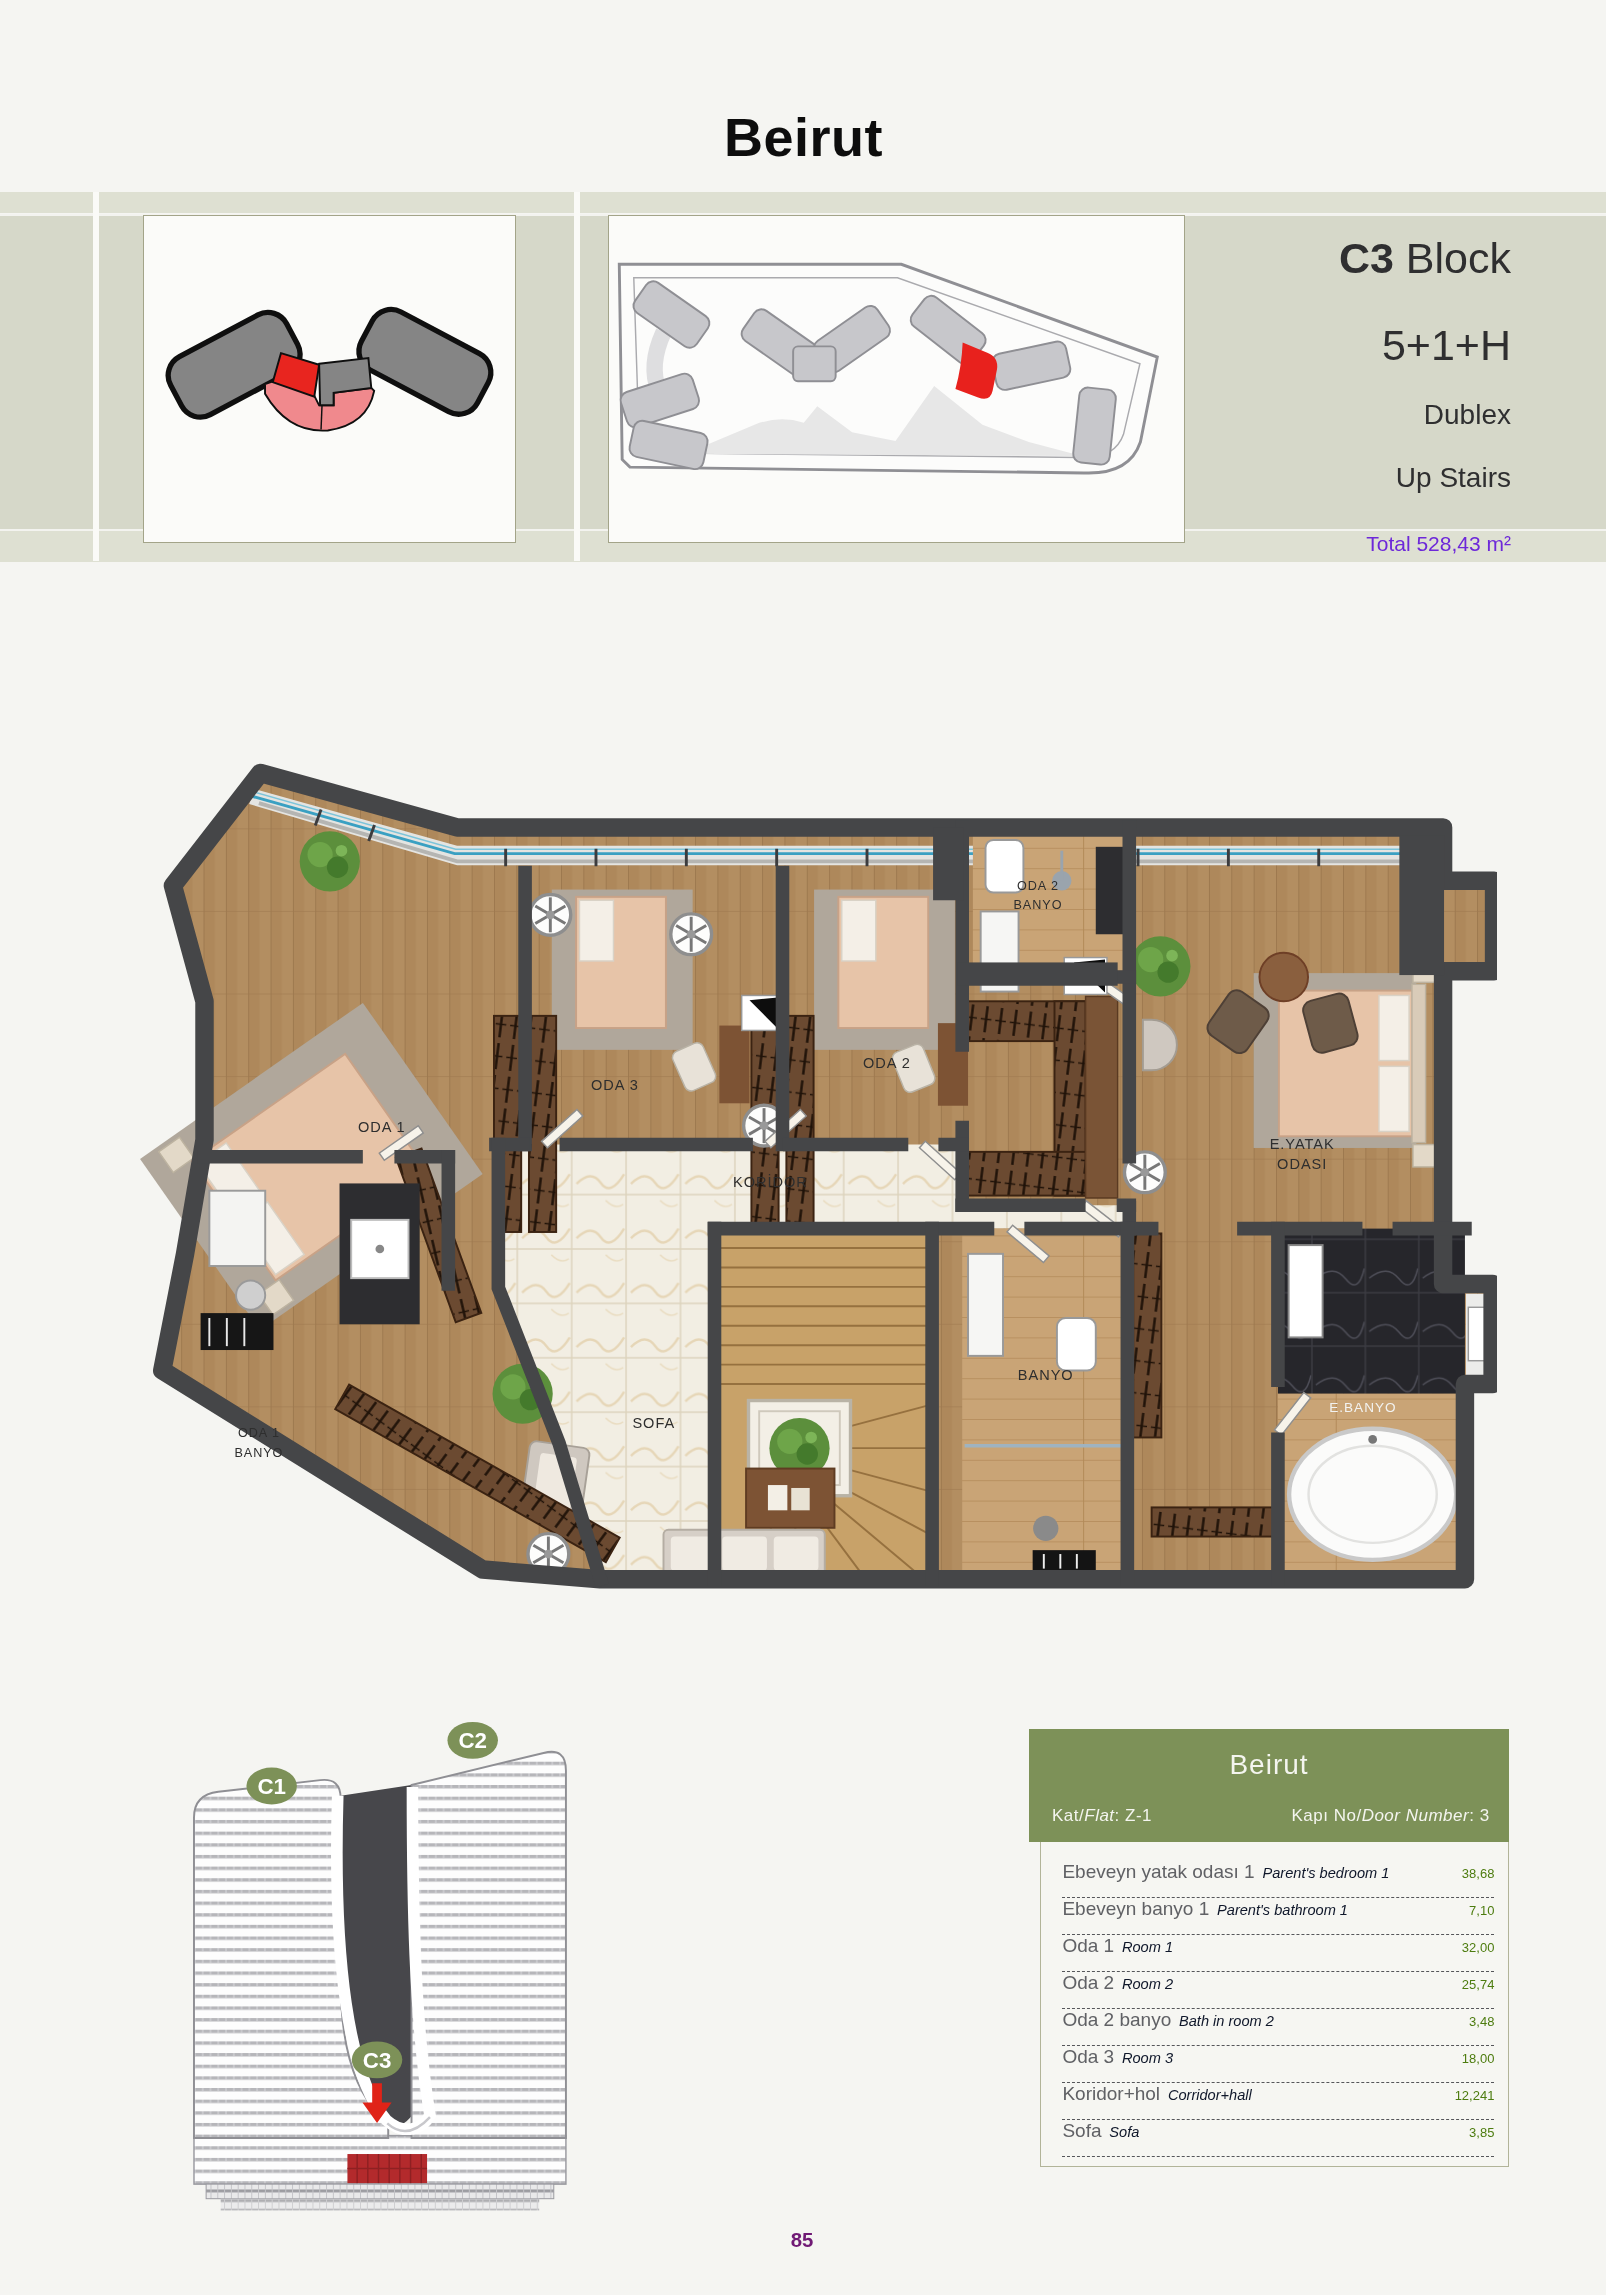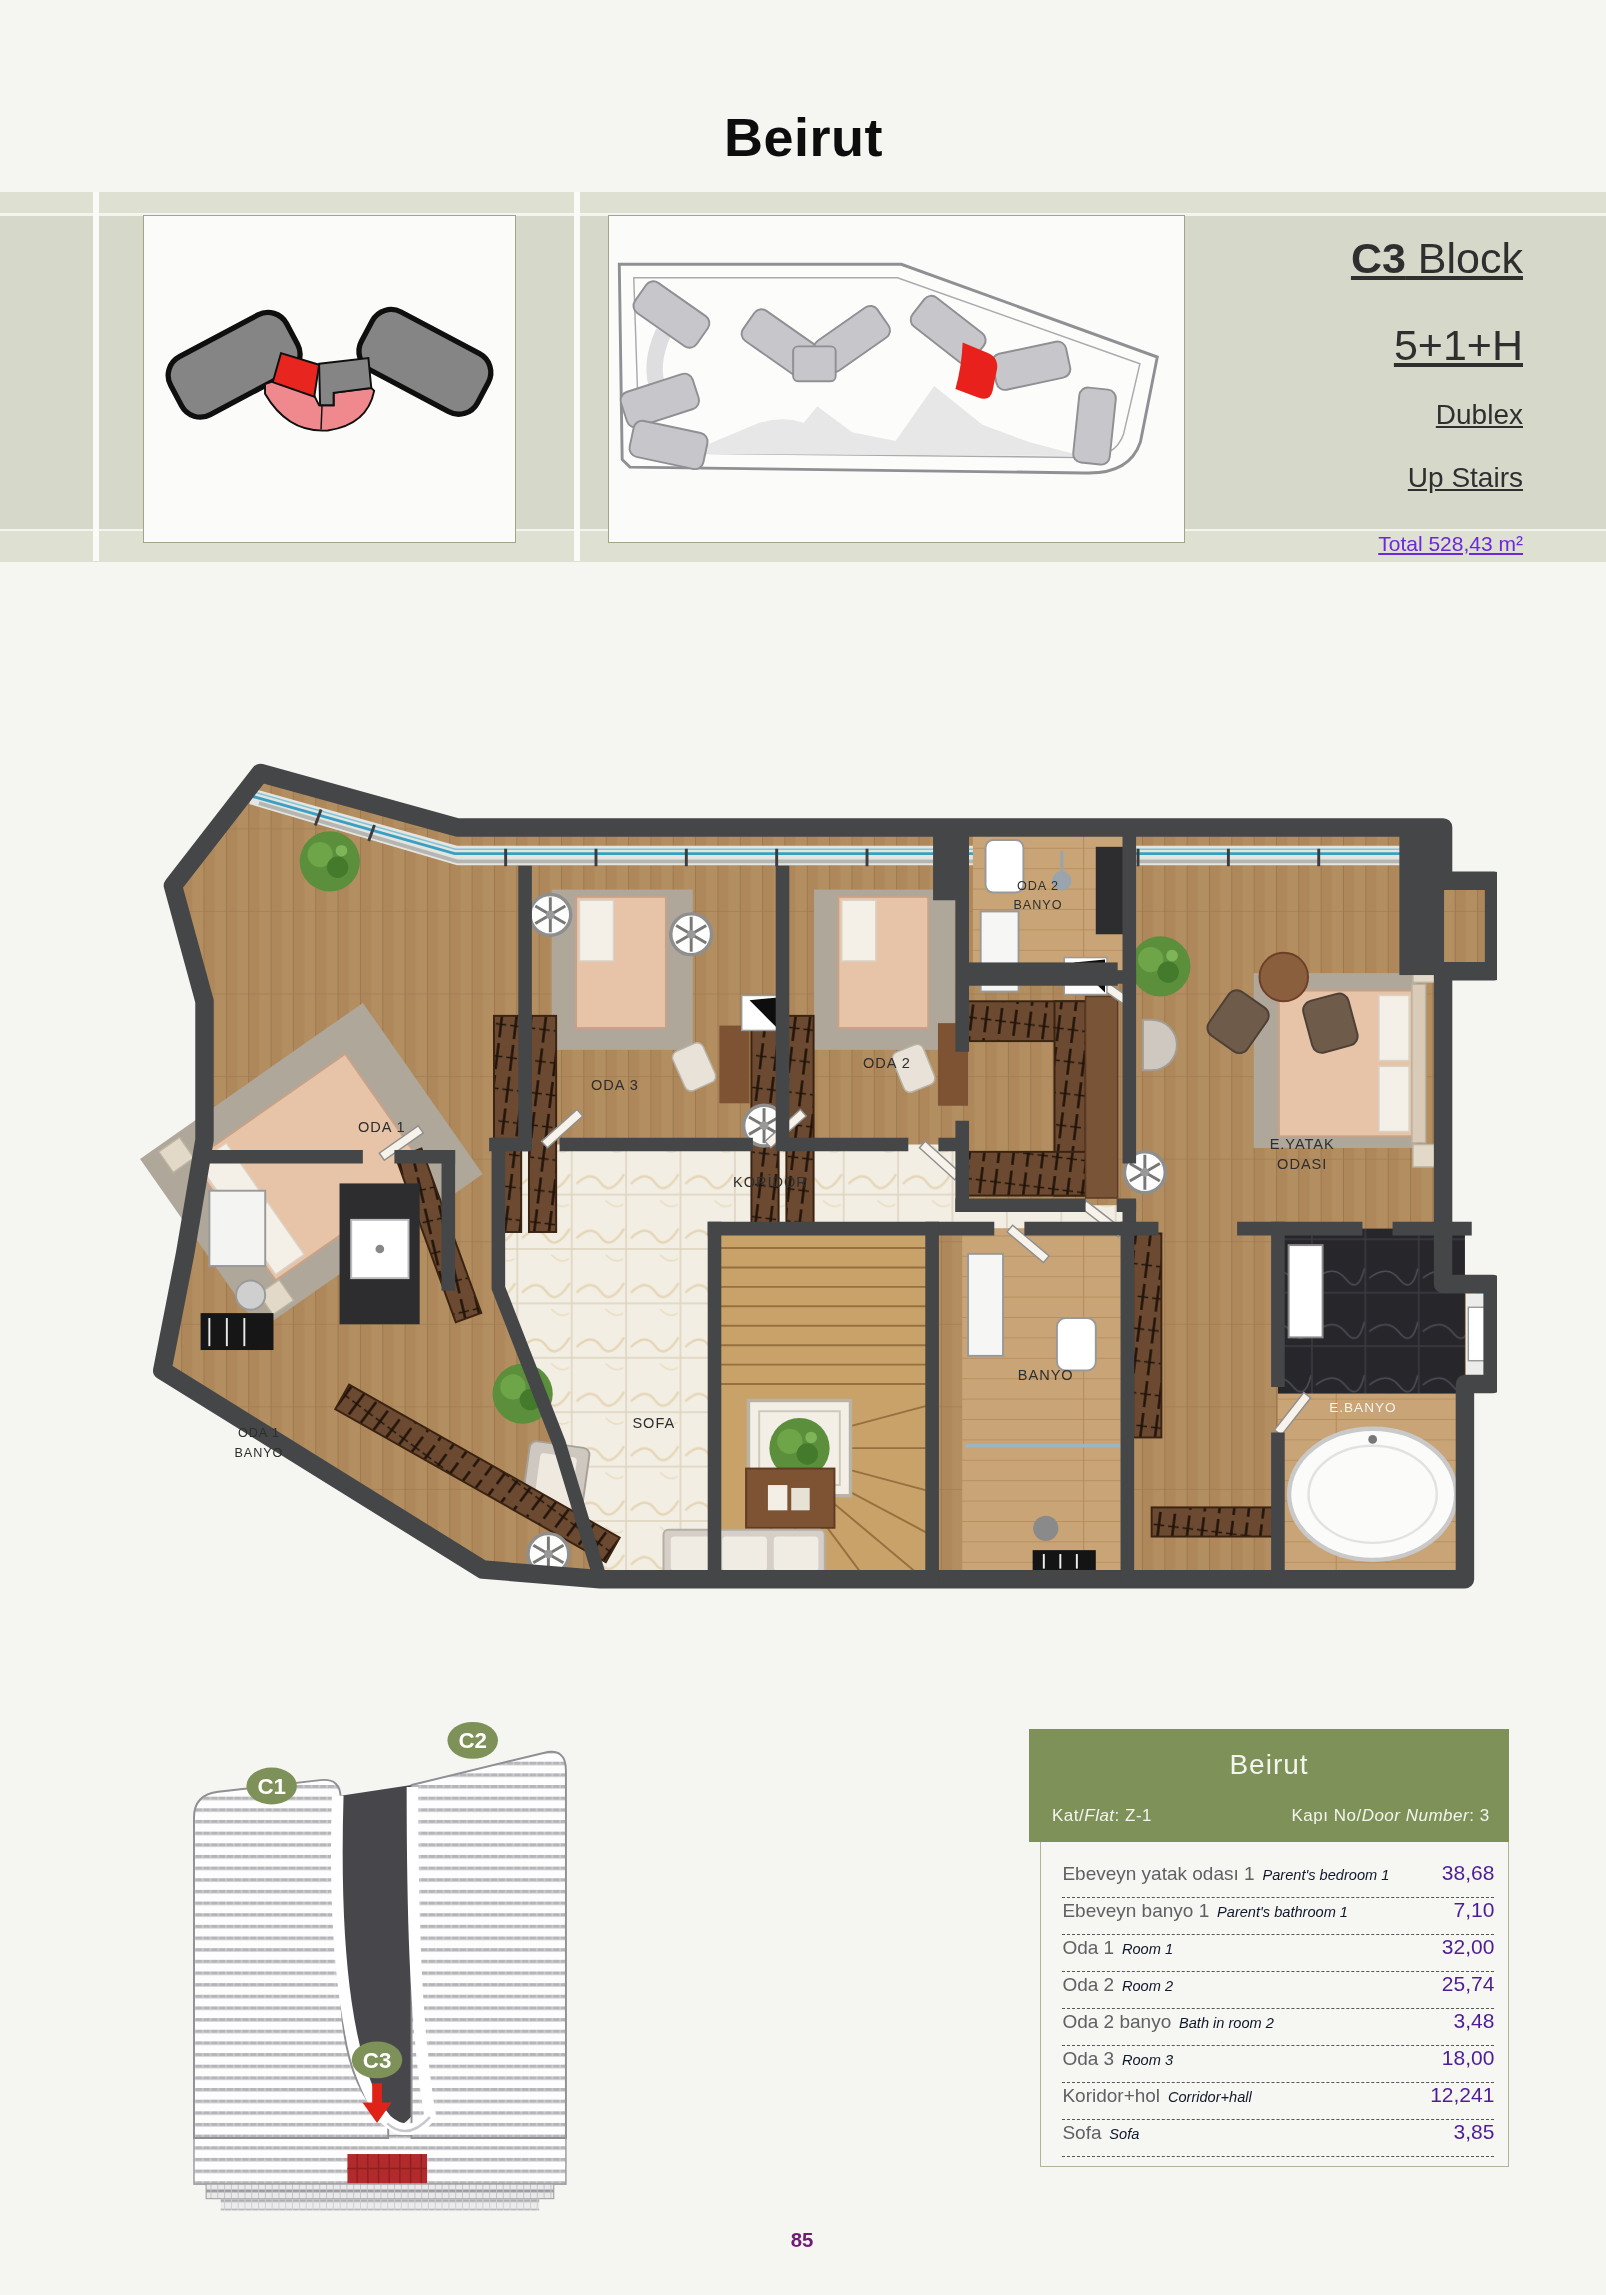--- a/index.html
+++ b/index.html
@@ -22,21 +22,21 @@
   .band-main  {left:0;top:216px;width:1607px;height:313px;background:#d6d8c9;}
   .band-bot   {left:0;top:531px;width:1607px;height:31px;background:#dee0d2;}
   .band-line1 {left:0;top:214px;width:1607px;height:2.4px;background:#f3f3ef;}
   .band-line2 {left:0;top:529px;width:1607px;height:2.4px;background:#f3f3ef;}
   .band-div   {top:192px;height:369px;width:5.8px;background:#fafaf7;}
   .panel{
     background:#fbfbf9;border:1.9px solid #a3a489;box-sizing:border-box;
   }
   #panel-block   {left:143px; top:215px; width:373px; height:328px;}
   #panel-siteplan{left:608px;top:215px;width:577px;height:328px;}
-  .hline{position:absolute;right:84px;text-align:right;white-space:nowrap;color:#2f2f30;text-decoration:underline;}
+  .hline{position:absolute;right:96px;text-align:right;white-space:nowrap;color:#2f2f30;}
   .h1{top:234px;font-size:43px;font-weight:400;}
   .h1 b{font-weight:bold;}
   .h2{top:321px;font-size:43px;font-weight:400;}
   .h3{top:399px;font-size:28px;}
   .h4{top:462px;font-size:28px;}
   .h5{top:532px;font-size:21px;color:#6d28d9;}
   
   #flat-table{left:1029px;top:1729px;width:480px;}
   .tbl-head{
     background:#7d9158;color:#f4f5ef;height:113px;position:relative;
@@ -53,21 +53,21 @@
   .tbl-body{
     background:#f6f6f2;border:1.9px solid #b2b499;border-top:none;
     box-sizing:border-box;padding:18.5px 13.6px 9.7px 21.4px;margin-left:11px;
   }
   .row{
     display:flex;align-items:baseline;height:36px;
     border-bottom:1.5px dashed #55565a;
   }
   .row .tr {font-size:19px;color:#606165;}
   .row .en {font-size:14.6px;font-style:italic;color:#0f172a;margin-left:7.8px;}
-  .row .val{font-size:21px;color:#4c1d95;margin-left:auto;}
+  .row .val{font-size:13px;color:#4d7c0f;margin-left:auto;}
   
   text{font-family:"Liberation Sans", sans-serif;}
   .rlabel{fill:#2e2e2e;font-size:30px;letter-spacing:2px;text-anchor:middle;}
   .rlabel-sm{fill:#2e2e2e;font-size:26px;letter-spacing:2px;text-anchor:middle;}
   .rlabel-w{fill:#f2f2f0;font-size:28px;letter-spacing:2px;text-anchor:middle;}
   .badge-t{fill:#ffffff;font-size:46px;font-weight:bold;text-anchor:middle;}
   
   #page-number{
     position:absolute;left:0;right:2.9px;top:2229px;text-align:center;
     font-size:20.4px;font-weight:bold;color:#701a75;

